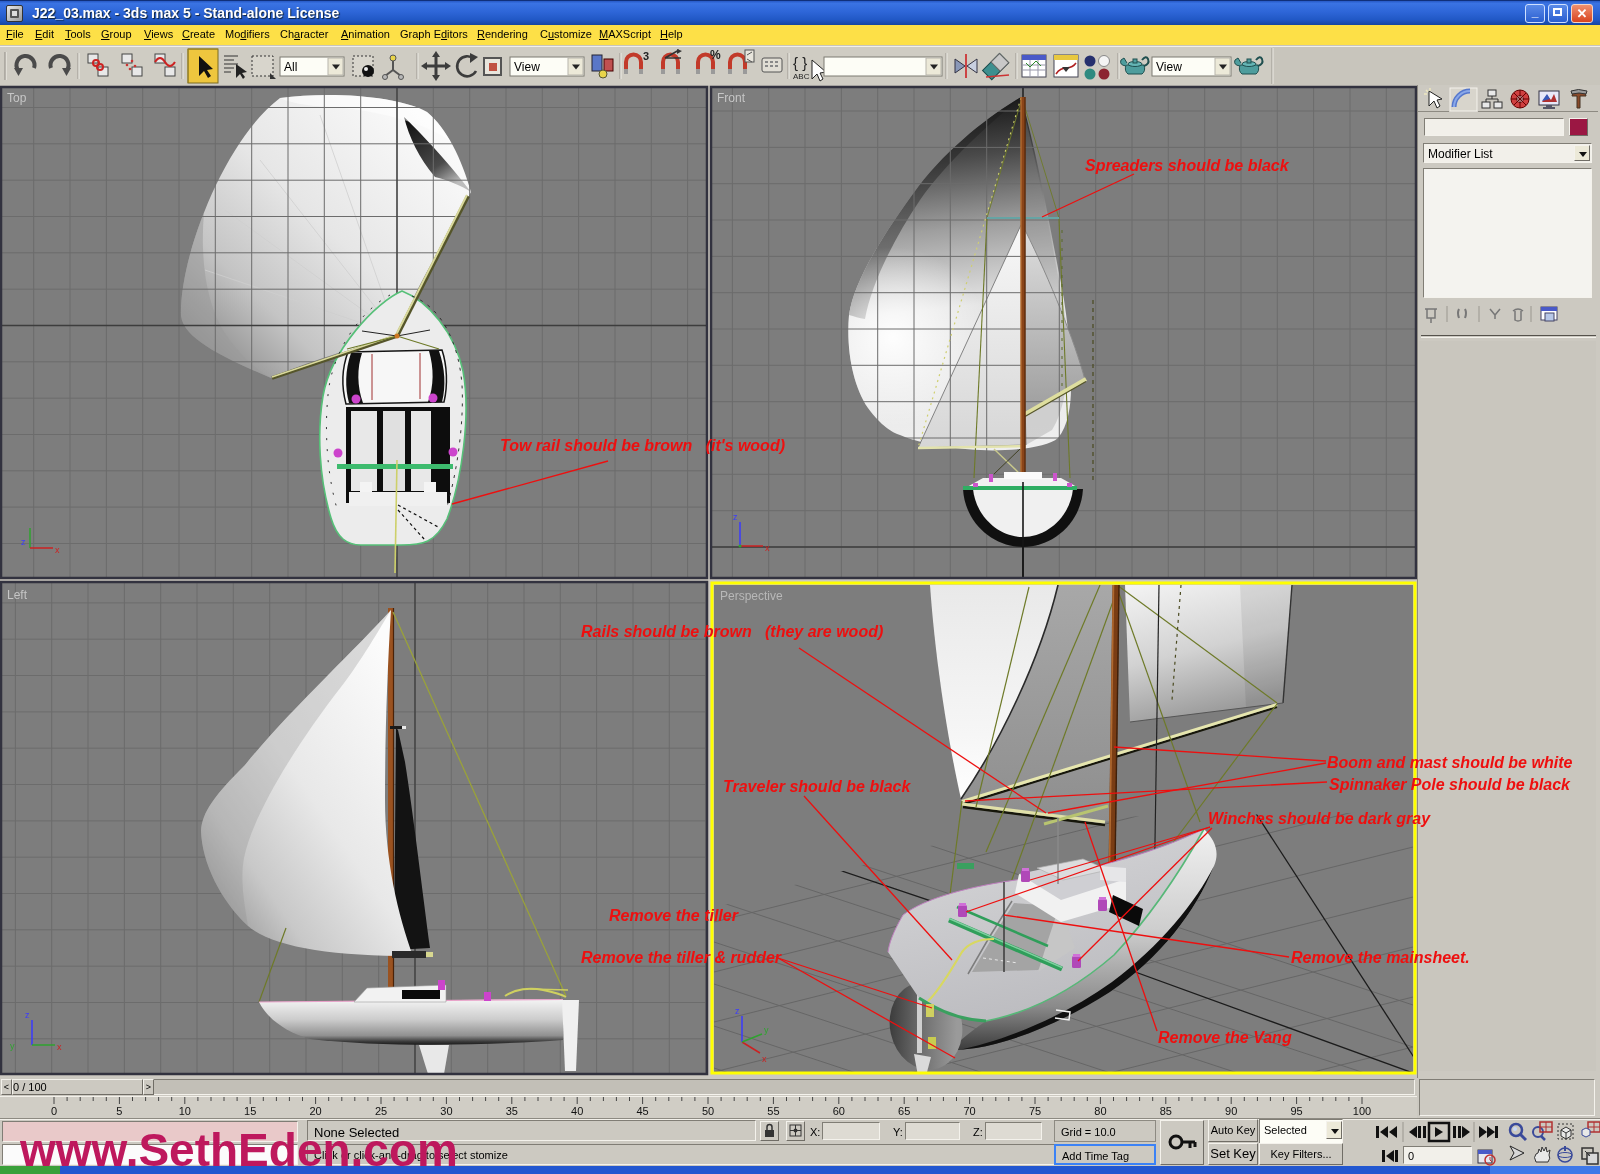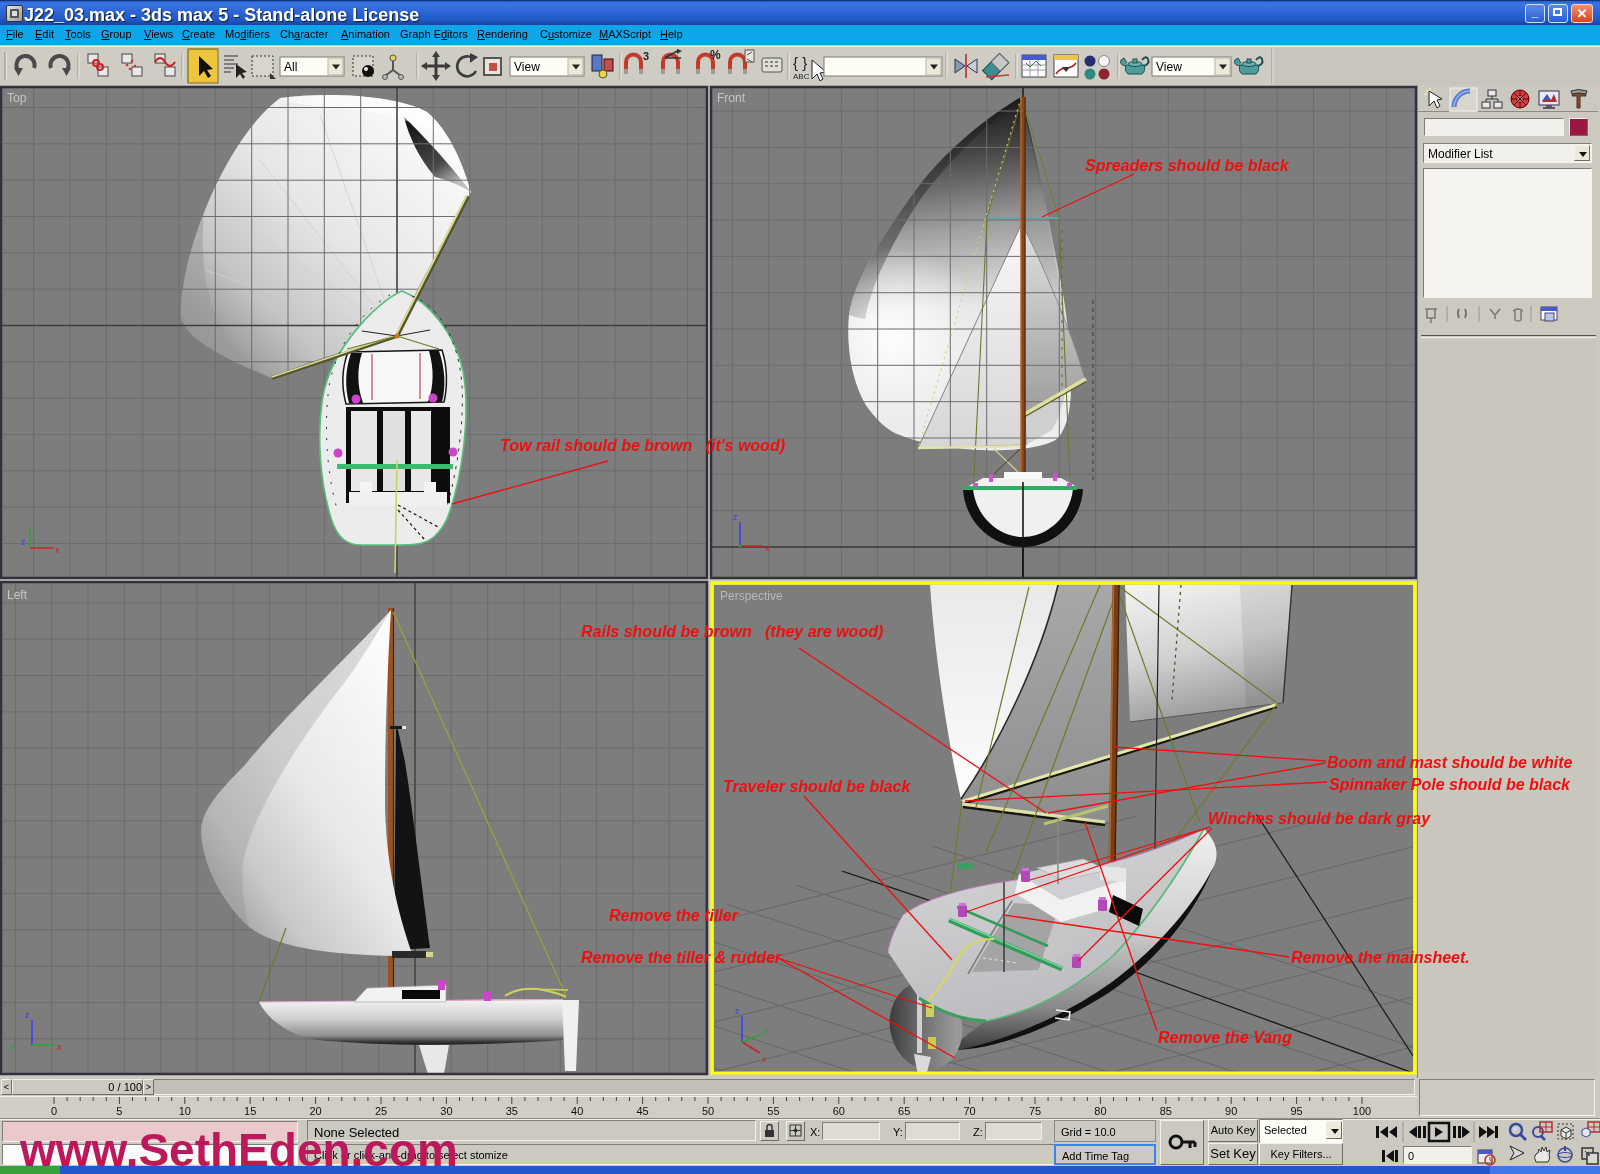--- a/index.html
+++ b/index.html
@@ -7,29 +7,29 @@
 .sunk{border-top:1px solid #807d75;border-left:1px solid #807d75;border-bottom:1px solid #f4f2ec;border-right:1px solid #f4f2ec}
 .rais{border-top:1px solid #f4f2ec;border-left:1px solid #f4f2ec;border-bottom:1px solid #706d66;border-right:1px solid #706d66}
 </style></head><body>
 <div id="root">
 
 <div class="abs" style="left:0;top:0;width:1600px;height:25px;background:linear-gradient(#275ac6 0%,#3a73e3 10%,#2e66d8 45%,#2057c4 80%,#16469f 100%);border-top:1px solid #10307a">
  <div class="abs" style="left:6px;top:4px;width:17px;height:17px;background:linear-gradient(135deg,#e8e8e8,#9a9a9a);border:1px solid #333;border-radius:2px">
    <div class="abs" style="left:3px;top:3px;width:9px;height:9px;background:#555;border-radius:1px"></div>
    <div class="abs" style="left:5px;top:5px;width:5px;height:5px;background:#ddd"></div>
  </div>
- <div class="abs" style="left:24px;top:4px;font-size:18px;font-weight:bold;color:#fff;text-shadow:1px 1px 1px #123;letter-spacing:0px">J22_03.max - 3ds max 5 - Stand-alone License</div>
+ <div class="abs" style="left:32px;top:4px;font-size:14px;font-weight:bold;color:#fff;text-shadow:1px 1px 1px #123;letter-spacing:0px">J22_03.max - 3ds max 5 - Stand-alone License</div>
  <div class="abs" style="left:1525px;top:3px;width:20px;height:19px;background:linear-gradient(#5a8ae8,#2b5fd0);border:1px solid #cfe0ff;border-radius:3px;color:#fff;font-weight:bold;font-size:12px;text-align:center;line-height:14px">_</div>
  <div class="abs" style="left:1548px;top:3px;width:20px;height:19px;background:linear-gradient(#5a8ae8,#2b5fd0);border:1px solid #cfe0ff;border-radius:3px">
         <div class="abs" style="left:4px;top:3px;width:9px;height:8px;border:2px solid #fff"></div>
       </div>
  <div class="abs" style="left:1571px;top:3px;width:22px;height:19px;background:linear-gradient(#f0906f,#d8441f);border:1px solid #f5d5c5;border-radius:3px;color:#fff;font-weight:bold;font-size:13px;text-align:center;line-height:17px">✕</div>
 </div>
 
-<div class="abs" style="left:0;top:25px;width:1600px;height:21px;background:#0ea5e9;border-bottom:1px solid #c8c5bc">
+<div class="abs" style="left:0;top:25px;width:1600px;height:21px;background:#fde047;border-bottom:1px solid #c8c5bc">
 <span class="abs" style="left:6px;top:3px;font-size:11px;color:#000"><u>F</u>ile</span>
 <span class="abs" style="left:35px;top:3px;font-size:11px;color:#000"><u>E</u>dit</span>
 <span class="abs" style="left:65px;top:3px;font-size:11px;color:#000"><u>T</u>ools</span>
 <span class="abs" style="left:101px;top:3px;font-size:11px;color:#000"><u>G</u>roup</span>
 <span class="abs" style="left:144px;top:3px;font-size:11px;color:#000"><u>V</u>iews</span>
 <span class="abs" style="left:182px;top:3px;font-size:11px;color:#000"><u>C</u>reate</span>
 <span class="abs" style="left:225px;top:3px;font-size:11px;color:#000">Mo<u>d</u>ifiers</span>
 <span class="abs" style="left:280px;top:3px;font-size:11px;color:#000">Ch<u>a</u>racter</span>
 <span class="abs" style="left:341px;top:3px;font-size:11px;color:#000"><u>A</u>nimation</span>
 <span class="abs" style="left:400px;top:3px;font-size:11px;color:#000">Graph E<u>d</u>itors</span>
@@ -725,21 +725,21 @@
 <rect x="124" y="6" width="16" height="13" fill="#fff" stroke="#446"></rect>
         <rect x="124" y="6" width="16" height="4" fill="#4a5ac8"></rect>
         <rect x="128" y="12" width="9" height="8" fill="#b8c8e8" stroke="#446"></rect>
 </svg>
       <div class="abs" style="left:4px;top:250px;width:175px;height:1px;background:#55524c"></div>
       <div class="abs" style="left:4px;top:252px;width:175px;height:1px;background:#f4f2ec"></div>
       <div class="abs" style="left:2px;top:256px;width:177px;height:730px;background:#c9c6be"></div>
     </div>
 <div class="abs" style="left:0;top:1078px;width:1600px;height:18px;background:#ccc9c1">
       <div class="abs sunk" style="left:1px;top:1px;width:1414px;height:16px;background:#c2bfb7"></div>
-      <div class="abs rais" style="left:12px;top:1px;width:131px;height:16px;background:#ccc9c1;text-align:right;font-size:11px;line-height:15px">0 / 100</div>
+      <div class="abs rais" style="left:12px;top:1px;width:131px;height:16px;background:#ccc9c1;text-align:left;font-size:11px;line-height:15px">0 / 100</div>
       <div class="abs rais" style="left:1px;top:1px;width:11px;height:16px;background:#ccc9c1;font-size:9px;text-align:center;line-height:15px">&lt;</div>
       <div class="abs rais" style="left:143px;top:1px;width:11px;height:16px;background:#ccc9c1;font-size:9px;text-align:center;line-height:15px">&gt;</div>
     </div>
     <div class="abs sunk" style="left:1419px;top:1079px;width:176px;height:37px;background:#ccc9c1"></div>
     <svg class="abs" style="left:0;top:1096px" width="1417" height="22" viewBox="0 0 1417 22">
       <rect x="0" y="0" width="1417" height="22" fill="#d0cdc5"></rect>
       <line x1="0" y1="0.5" x2="1417" y2="0.5" stroke="#f2f0ea"></line>
       <g stroke="#444">
         <line x1="54.0" y1="1" x2="54.0" y2="8"></line>
         <line x1="67.1" y1="1" x2="67.1" y2="5"></line>

